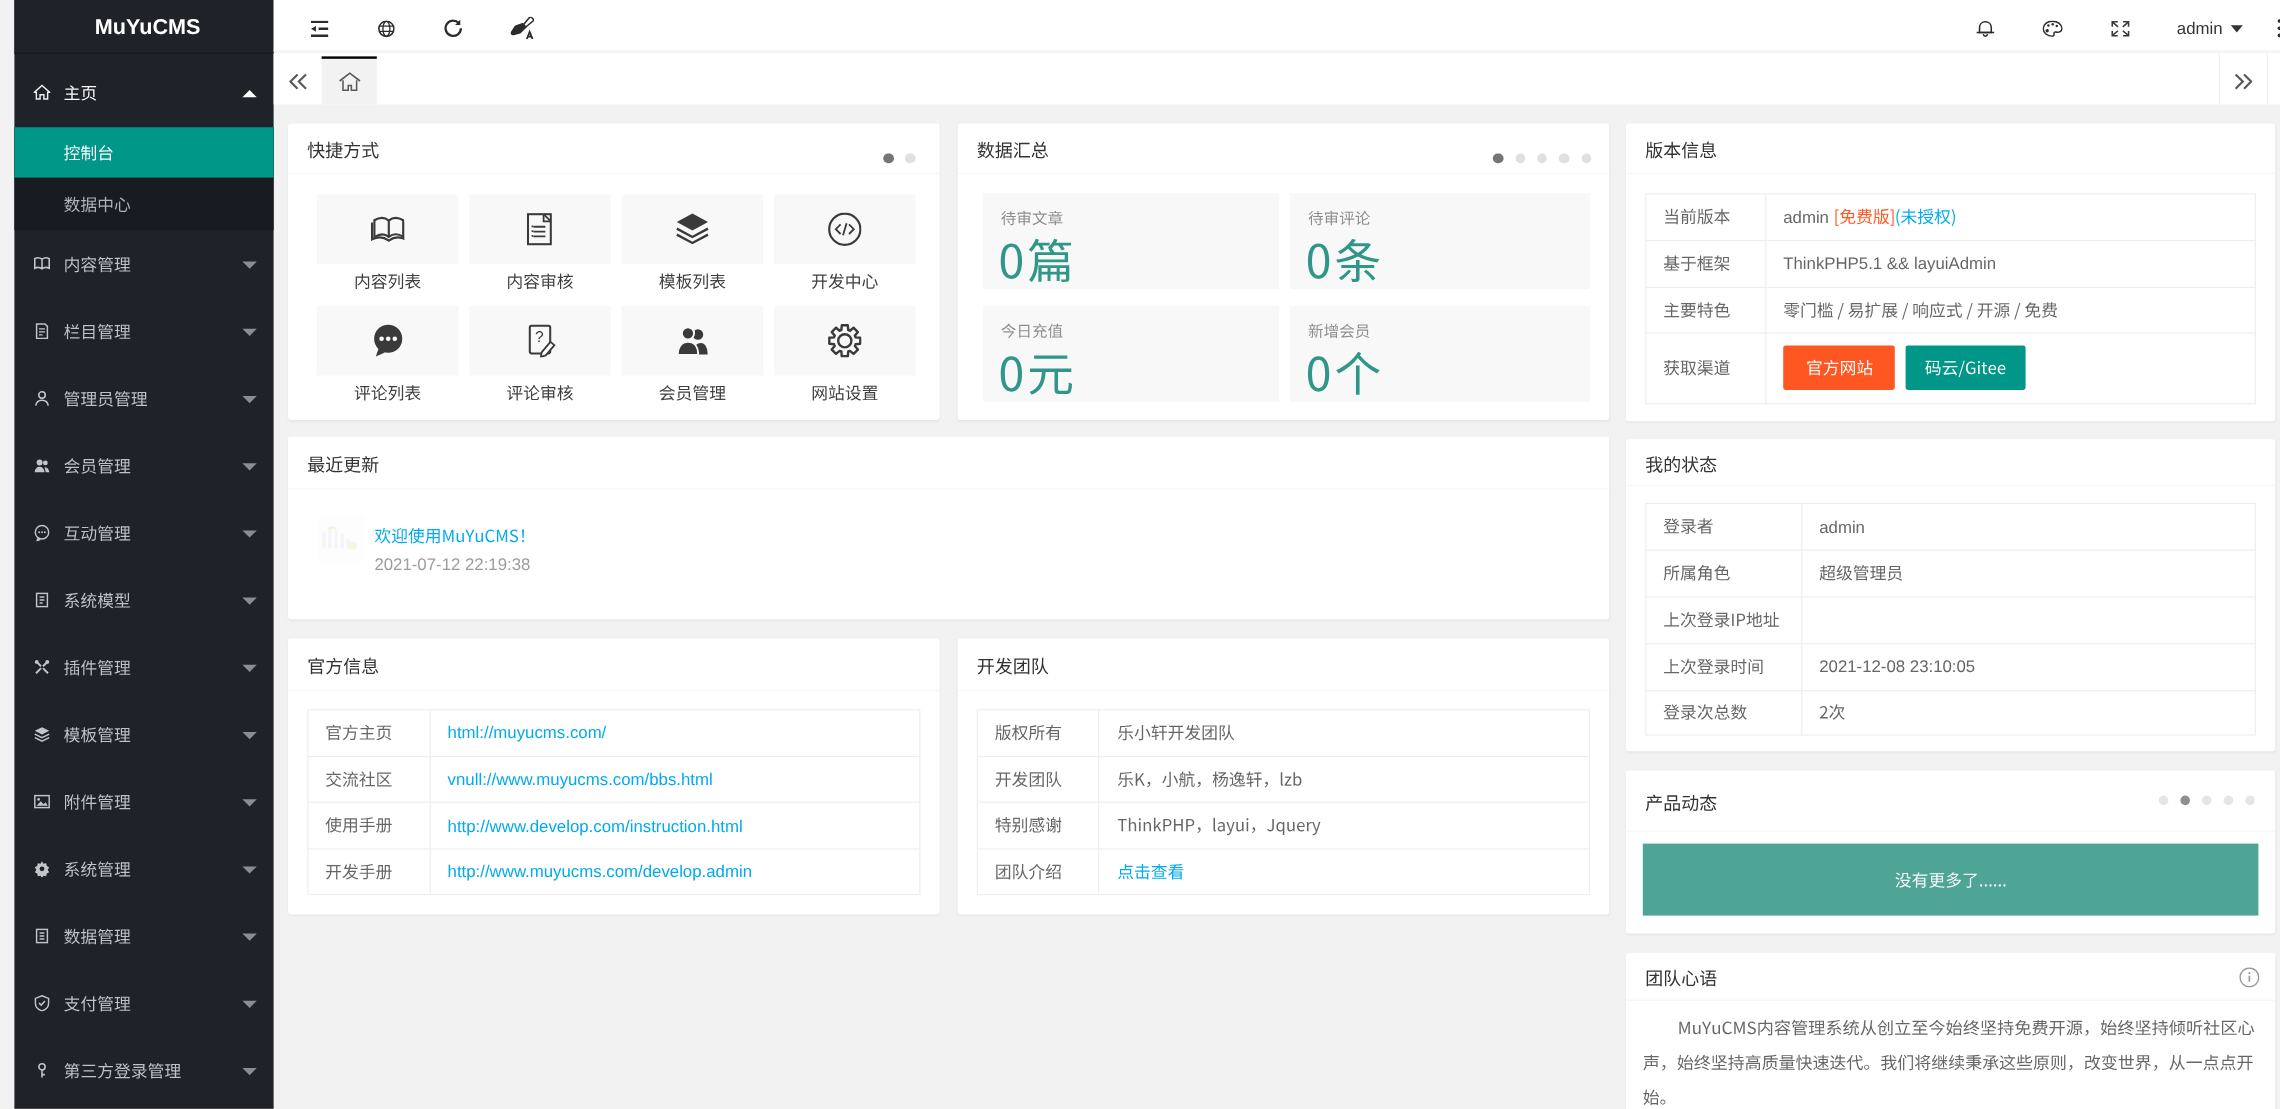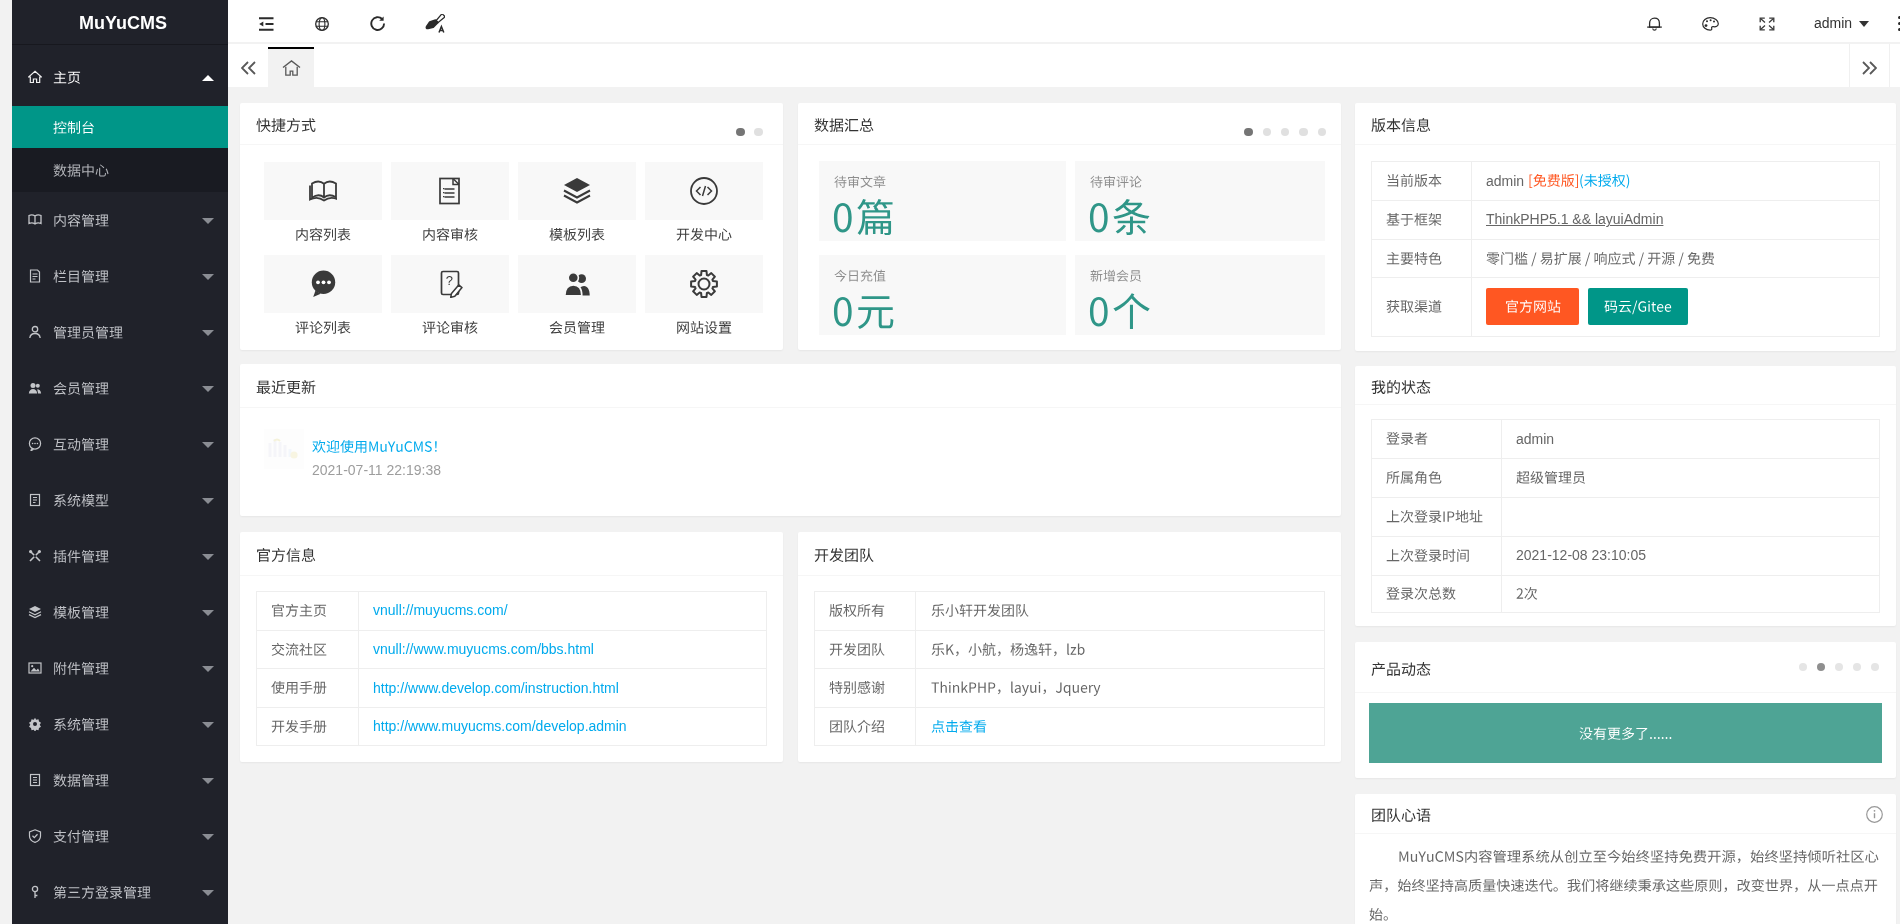--- a/index.html
+++ b/index.html
@@ -441,21 +441,21 @@
     <div style="position:absolute;left:1516px;top:171.2px;line-height:0;">
       <svg width="51.5" height="19.6" viewBox="0 -1050 3676 1400" style="overflow:visible">
         <path d="M106 170L304 170L304 118L174 118L174 -739L304 -739L304 -792L106 -792ZM670 -843C616 -743 516 -619 379 -528C397 -516 421 -491 433 -473C453 -488 473 -503 492 -518L492 -277L761 -277C714 -149 615 -49 390 7C406 22 425 51 433 71C685 3 792 -120 842 -277L886 -277L886 -43C886 37 912 60 1009 60C1029 60 1156 60 1177 60C1263 60 1285 24 1294 -119C1272 -124 1242 -136 1225 -148C1221 -27 1214 -8 1171 -8C1144 -8 1038 -8 1017 -8C971 -8 963 -13 963 -44L963 -277L1215 -277L1215 -588L921 -588C959 -633 997 -687 1024 -734L973 -767L960 -764L712 -764C727 -785 740 -806 752 -827ZM568 -588C605 -625 638 -663 667 -701L918 -701C894 -662 863 -620 833 -588ZM566 -520L804 -520C800 -458 793 -400 781 -345L566 -345ZM883 -520L1137 -520L1137 -345L859 -345C871 -400 878 -459 883 -520ZM1811 -233C1780 -84 1695 -14 1381 17C1394 33 1409 62 1413 80C1747 40 1849 -48 1887 -233ZM1859 -58C1987 -21 2155 38 2241 80L2283 21C2192 -21 2024 -77 1898 -109ZM1692 -596C1690 -570 1685 -545 1674 -521L1534 -521L1546 -596ZM1761 -596L1922 -596L1922 -521L1749 -521C1756 -545 1759 -570 1761 -596ZM1486 -649C1479 -590 1466 -517 1455 -467L1637 -467C1594 -423 1521 -385 1397 -356C1410 -342 1427 -314 1434 -297C1467 -305 1497 -314 1524 -323L1524 -59L1597 -59L1597 -274L2083 -274L2083 -66L2159 -66L2159 -337L1560 -337C1647 -373 1697 -417 1726 -467L1922 -467L1922 -362L1993 -362L1993 -467L2195 -467C2191 -439 2187 -425 2182 -419C2176 -414 2170 -413 2159 -413C2148 -413 2120 -413 2089 -417C2096 -402 2102 -380 2103 -365C2139 -363 2174 -363 2191 -364C2211 -365 2227 -370 2240 -382C2255 -398 2263 -431 2269 -496C2270 -506 2271 -521 2271 -521L1993 -521L1993 -596L2211 -596L2211 -776L1993 -776L1993 -840L1922 -840L1922 -776L1762 -776L1762 -840L1694 -840L1694 -776L1446 -776L1446 -721L1694 -721L1694 -650L1514 -649ZM1762 -721L1922 -721L1922 -650L1762 -650ZM1993 -721L2142 -721L2142 -650L1993 -650ZM2443 -820L2443 -422C2443 -271 2434 -91 2368 37C2385 47 2410 69 2422 83C2481 -20 2502 -151 2509 -283L2647 -283L2647 79L2716 79L2716 -351L2511 -351L2512 -423L2512 -496L2777 -496L2777 -563L2689 -563L2689 -842L2620 -842L2620 -563L2512 -563L2512 -820ZM3190 -479C3168 -365 3130 -268 3081 -188C3032 -272 2997 -371 2974 -479ZM2821 -772L2821 -427C2821 -278 2812 -90 2735 43C2753 52 2782 72 2795 85C2881 -58 2893 -259 2893 -427L2893 -479L2914 -479C2940 -345 2980 -226 3038 -128C2984 -61 2921 -11 2852 21C2868 35 2887 64 2897 82C2965 47 3027 -2 3080 -65C3127 -3 3183 46 3250 82C3261 63 3284 36 3301 22C3231 -11 3172 -60 3124 -123C3195 -228 3246 -365 3270 -539L3225 -551L3213 -548L2893 -548L2893 -712C3030 -723 3179 -742 3286 -768L3239 -832C3138 -806 2968 -784 2821 -772ZM3372 170L3571 170L3571 -792L3372 -792L3372 -739L3502 -739L3502 118L3372 118Z" fill="#FF5722"></path>
       </svg>
     </div>
     <div style="position:absolute;left:1567.464px;top:171.2px;line-height:0;">
       <svg width="51.5" height="19.6" viewBox="0 -1050 3676 1400" style="overflow:visible">
         <path d="M239 196L295 171C209 29 168 -141 168 -311C168 -480 209 -649 295 -792L239 -818C147 -668 92 -507 92 -311C92 -114 147 47 239 196ZM797 -839L797 -676L471 -676L471 -602L797 -602L797 -429L400 -429L400 -355L754 -355C664 -226 512 -101 372 -39C389 -24 414 5 427 24C559 -44 700 -163 797 -296L797 80L876 80L876 -300C974 -166 1116 -42 1249 25C1262 5 1287 -25 1304 -40C1164 -101 1011 -226 919 -355L1280 -355L1280 -429L876 -429L876 -602L1212 -602L1212 -676L876 -676L876 -839ZM2207 -834C2092 -802 1877 -780 1701 -770C1709 -754 1718 -729 1720 -712C1898 -721 2118 -742 2254 -779ZM1737 -673C1762 -631 1787 -574 1796 -538L1857 -561C1848 -597 1821 -652 1795 -693ZM1932 -696C1950 -650 1967 -590 1972 -552L2036 -569C2030 -606 2012 -665 1992 -709ZM1695 -531L1695 -370L1763 -370L1763 -468L2214 -468L2214 -369L2283 -369L2283 -531L2157 -531C2190 -578 2227 -643 2259 -699L2188 -721C2166 -665 2122 -583 2088 -534L2096 -531ZM2129 -287C2094 -219 2044 -163 1982 -119C1925 -165 1880 -221 1850 -287ZM1745 -350L1745 -287L1827 -287L1783 -274C1817 -198 1864 -133 1922 -80C1842 -35 1750 -5 1654 12C1667 28 1683 59 1689 78C1793 55 1893 19 1979 -34C2056 20 2148 58 2256 81C2266 61 2285 32 2301 17C2201 -1 2113 -33 2041 -78C2121 -142 2185 -225 2223 -334L2178 -354L2165 -350ZM1501 -839L1501 -638L1376 -638L1376 -568L1501 -568L1501 -356L1366 -315L1385 -243L1501 -280L1501 -7C1501 7 1497 11 1484 11C1472 12 1434 12 1390 10C1400 31 1409 62 1411 80C1475 81 1514 78 1537 66C1562 55 1572 34 1572 -7L1572 -304L1685 -341L1674 -410L1572 -378L1572 -568L1679 -568L1679 -638L1572 -638L1572 -839ZM3191 -675C3159 -501 3099 -356 3019 -242C2944 -358 2898 -497 2866 -675ZM2761 -748L2761 -675L2796 -675C2832 -469 2883 -311 2971 -180C2894 -90 2803 -24 2704 17C2721 31 2741 61 2751 79C2850 33 2940 -32 3017 -119C3078 -44 3155 22 3252 85C3263 63 3286 38 3306 23C3205 -37 3127 -103 3065 -179C3166 -316 3239 -500 3273 -736L3226 -751L3213 -748ZM2550 -840L2550 -628L2384 -628L2384 -558L2532 -558C2496 -419 2426 -260 2357 -176C2371 -157 2391 -124 2401 -102C2457 -174 2511 -297 2550 -421L2550 79L2624 79L2624 -430C2667 -375 2724 -298 2747 -260L2792 -327C2768 -356 2656 -485 2624 -516L2624 -558L2758 -558L2758 -628L2624 -628L2624 -840ZM3437 196C3529 47 3584 -114 3584 -311C3584 -507 3529 -668 3437 -818L3380 -792C3466 -649 3509 -480 3509 -311C3509 -141 3466 29 3380 171Z" fill="#01AAED"></path>
       </svg>
     </div>
-    <div style="position:absolute;left:1474px;top:219.3px;transform:translateY(-50%);font:400 14px 'Liberation Sans',sans-serif;color:#666;white-space:nowrap;text-decoration:underline;">ThinkPHP5.1 &amp;&amp; layuiAdmin</div>
+    <div style="position:absolute;left:1474px;top:219.3px;transform:translateY(-50%);font:400 14px 'Liberation Sans',sans-serif;color:#666;white-space:nowrap;">ThinkPHP5.1 &amp;&amp; layuiAdmin</div>
     <div style="position:absolute;left:1474px;top:248.7px;line-height:0;">
       <svg width="229.0" height="19.6" viewBox="0 -1050 16360 1400" style="overflow:visible">
         <path d="M193 -581L193 -534L410 -534L410 -581ZM171 -481L171 -432L411 -432L411 -481ZM584 -481L584 -432L831 -432L831 -481ZM584 -581L584 -534L806 -534L806 -581ZM76 -686L76 -511L144 -511L144 -634L460 -634L460 -479L534 -479L534 -634L855 -634L855 -511L925 -511L925 -686L534 -686L534 -743L865 -743L865 -800L134 -800L134 -743L460 -743L460 -686ZM430 -298C460 -274 495 -241 514 -216L171 -216L171 -159L717 -159C659 -118 580 -75 515 -48C448 -71 378 -92 318 -107L286 -59C420 -22 594 42 683 88L716 32C684 16 643 -1 597 -19C682 -62 782 -125 840 -186L792 -220L781 -216L528 -216L568 -246C548 -271 510 -307 477 -330ZM515 -455C407 -374 206 -304 35 -268C51 -252 68 -229 77 -212C215 -245 370 -299 488 -366C602 -305 790 -244 925 -217C935 -234 956 -262 971 -277C835 -300 650 -349 544 -400L572 -420ZM1127 -805C1178 -747 1240 -666 1268 -617L1329 -661C1300 -709 1236 -786 1185 -841ZM1093 -638L1093 80L1168 80L1168 -638ZM1359 -803L1359 -731L1836 -731L1836 -20C1836 0 1830 6 1809 7C1789 8 1718 8 1645 6C1656 26 1668 58 1671 78C1767 79 1829 78 1865 66C1899 53 1912 30 1912 -20L1912 -803ZM2715 -523C2770 -482 2834 -421 2866 -382L2915 -426C2883 -463 2819 -520 2761 -561ZM2507 -832L2507 -367L2572 -367L2572 -832ZM2372 -784L2372 -411L2434 -411L2434 -784ZM2715 -830C2687 -704 2641 -577 2583 -492C2599 -479 2627 -451 2638 -439C2671 -490 2702 -557 2729 -630L2956 -630L2956 -694L2751 -694C2764 -734 2775 -774 2785 -814ZM2308 -13L2308 55L2957 55L2957 -13L2903 -13L2903 -313L2372 -313L2372 -13ZM2437 -13L2437 -254L2529 -254L2529 -13ZM2589 -13L2589 -254L2682 -254L2682 -13ZM2741 -13L2741 -254L2836 -254L2836 -13ZM2169 -840L2169 -647L2057 -647L2057 -577L2168 -577C2143 -445 2091 -289 2038 -209C2050 -192 2067 -160 2074 -141C2109 -198 2142 -290 2169 -386L2169 79L2239 79L2239 -432C2263 -384 2289 -327 2301 -296L2345 -354C2330 -383 2264 -492 2239 -529L2239 -577L2328 -577L2328 -647L2239 -647L2239 -840ZM3235 179L3302 179L3601 -794L3535 -794ZM4100 -573L4594 -573L4594 -473L4100 -473ZM4100 -731L4594 -731L4594 -633L4100 -633ZM4026 -794L4026 -410L4137 -410C4073 -318 3977 -235 3879 -179C3896 -167 3925 -140 3938 -126C3992 -161 4048 -206 4100 -257L4239 -257C4172 -150 4072 -55 3964 6C3981 18 4009 45 4021 60C4135 -15 4248 -127 4323 -257L4458 -257C4410 -137 4333 -31 4242 38C4258 49 4289 73 4301 85C4397 6 4482 -116 4536 -257L4657 -257C4641 -85 4624 -13 4603 7C4593 17 4584 19 4566 19C4548 19 4502 19 4453 13C4465 32 4472 60 4473 79C4523 82 4572 82 4597 80C4626 78 4646 71 4666 52C4696 20 4716 -66 4735 -291C4737 -302 4738 -325 4738 -325L4162 -325C4185 -352 4206 -381 4224 -410L4669 -410L4669 -794ZM5014 -839L5014 -638L4895 -638L4895 -567L5014 -567L5014 -347C4963 -332 4917 -319 4880 -309L4900 -233L5014 -270L5014 -14C5014 0 5009 4 4997 4C4985 5 4946 5 4903 4C4913 25 4923 57 4925 76C4988 77 5028 74 5052 61C5078 49 5087 28 5087 -14L5087 -294L5199 -330L5189 -401L5087 -369L5087 -567L5196 -567L5196 -638L5087 -638L5087 -839ZM5451 -812C5472 -774 5497 -725 5511 -688L5262 -688L5262 -438C5262 -293 5251 -97 5140 42C5158 50 5189 71 5202 85C5319 -62 5337 -282 5337 -437L5337 -616L5793 -616L5793 -688L5555 -688L5586 -700C5572 -736 5543 -792 5517 -834ZM6153 81L6153 80C6172 68 6204 60 6455 -3C6453 -17 6455 -46 6458 -65L6242 -17L6242 -222L6380 -222C6449 -68 6576 35 6756 81C6765 61 6785 34 6801 19C6714 1 6638 -31 6577 -76C6629 -104 6690 -141 6737 -177L6680 -217C6643 -186 6582 -145 6531 -116C6499 -147 6472 -182 6451 -222L6790 -222L6790 -288L6581 -288L6581 -393L6750 -393L6750 -457L6581 -457L6581 -550L6510 -550L6510 -457L6309 -457L6309 -550L6240 -550L6240 -457L6089 -457L6089 -393L6240 -393L6240 -288L6061 -288L6061 -222L6171 -222L6171 -60C6171 -15 6141 8 6122 18C6133 32 6148 63 6153 81ZM6309 -393L6510 -393L6510 -288L6309 -288ZM6056 -727L6655 -727L6655 -625L6056 -625ZM5981 -792L5981 -498C5981 -338 5972 -115 5871 42C5890 50 5923 69 5938 81C6042 -83 6056 -328 6056 -498L6056 -559L6730 -559L6730 -792ZM7075 179L7142 179L7441 -794L7375 -794ZM7754 -745L7754 -90L7821 -90L7821 -186L8004 -186L8004 -745ZM7821 -675L7940 -675L7940 -256L7821 -256ZM8306 -842C8294 -792 8272 -724 8250 -672L8079 -672L8079 73L8150 73L8150 -606L8541 -606L8541 -9C8541 4 8537 8 8524 8C8511 9 8470 9 8426 7C8435 26 8446 57 8449 76C8511 77 8553 75 8580 63C8606 51 8614 30 8614 -8L8614 -672L8328 -672C8349 -718 8372 -775 8392 -824ZM8286 -436L8405 -436L8405 -215L8286 -215ZM8233 -492L8233 -102L8286 -102L8286 -159L8459 -159L8459 -492ZM8944 -490C8985 -382 9033 -239 9052 -146L9123 -175C9101 -268 9053 -407 9009 -517ZM9161 -546C9193 -437 9230 -295 9244 -202L9316 -224C9301 -317 9264 -456 9229 -565ZM9148 -828C9167 -793 9187 -747 9201 -711L8801 -711L8801 -438C8801 -296 8794 -97 8716 45C8734 52 8768 74 8782 87C8864 -62 8877 -286 8877 -438L8877 -640L9622 -640L9622 -711L9286 -711C9273 -747 9245 -804 9221 -848ZM8889 -39L8889 33L9635 33L9635 -39L9364 -39C9456 -194 9530 -376 9578 -542L9499 -571C9461 -398 9384 -194 9287 -39ZM10389 -791C10441 -755 10503 -701 10533 -665L10585 -712C10555 -747 10491 -798 10440 -833ZM10245 -836C10245 -774 10247 -713 10250 -653L9735 -653L9735 -580L10255 -580C10281 -208 10365 82 10529 82C10606 82 10634 31 10647 -144C10626 -152 10598 -169 10581 -186C10574 -52 10563 4 10535 4C10436 4 10358 -241 10333 -580L10627 -580L10627 -653L10329 -653C10326 -712 10325 -773 10325 -836ZM9739 -24L9763 50C9891 22 10075 -20 10245 -60L10239 -128L10025 -82L10025 -358L10212 -358L10212 -431L9770 -431L9770 -358L9950 -358L9950 -67ZM10915 179L10982 179L11281 -794L11215 -794ZM12169 -703L12169 -418L11889 -418L11889 -461L11889 -703ZM11572 -418L11572 -346L11808 -346C11794 -209 11743 -75 11574 28C11594 41 11621 66 11634 84C11819 -33 11871 -189 11885 -346L12169 -346L12169 81L12246 81L12246 -346L12469 -346L12469 -418L12246 -418L12246 -703L12438 -703L12438 -775L11609 -775L11609 -703L11813 -703L11813 -461L11812 -418ZM13057 -407L13363 -407L13363 -319L13057 -319ZM13057 -549L13363 -549L13363 -463L13057 -463ZM13025 -205C12995 -138 12951 -68 12905 -19C12922 -9 12951 9 12965 20C13009 -32 13059 -113 13092 -186ZM13308 -188C13348 -124 13396 -40 13418 10L13487 -21C13463 -69 13413 -152 13373 -213ZM12607 -777C12662 -742 12737 -693 12774 -662L12819 -722C12780 -751 12705 -797 12651 -829ZM12558 -507C12614 -476 12689 -428 12727 -400L12771 -460C12732 -488 12656 -531 12601 -560ZM12579 24L12646 66C12694 -28 12750 -152 12791 -258L12731 -300C12686 -186 12623 -54 12579 24ZM12858 -791L12858 -517C12858 -352 12847 -125 12734 36C12751 44 12783 63 12796 76C12915 -92 12931 -342 12931 -517L12931 -723L13471 -723L13471 -791ZM13170 -709C13164 -680 13152 -639 13141 -607L12989 -607L12989 -261L13169 -261L13169 0C13169 11 13165 15 13153 16C13140 16 13096 16 13049 15C13058 34 13067 61 13070 79C13136 80 13180 80 13207 69C13234 58 13241 39 13241 2L13241 -261L13433 -261L13433 -607L13214 -607C13227 -633 13240 -663 13253 -692ZM13755 179L13822 179L14121 -794L14055 -794ZM14692 -843C14638 -743 14538 -619 14401 -528C14419 -516 14443 -491 14455 -473C14475 -488 14495 -503 14514 -518L14514 -277L14783 -277C14736 -149 14637 -49 14412 7C14428 22 14447 51 14455 71C14707 3 14814 -120 14864 -277L14908 -277L14908 -43C14908 37 14934 60 15031 60C15051 60 15178 60 15199 60C15285 60 15307 24 15316 -119C15294 -124 15264 -136 15247 -148C15243 -27 15236 -8 15193 -8C15166 -8 15060 -8 15039 -8C14993 -8 14985 -13 14985 -44L14985 -277L15237 -277L15237 -588L14943 -588C14981 -633 15019 -687 15046 -734L14995 -767L14982 -764L14734 -764C14749 -785 14762 -806 14774 -827ZM14590 -588C14627 -625 14660 -663 14689 -701L14940 -701C14916 -662 14885 -620 14855 -588ZM14588 -520L14826 -520C14822 -458 14815 -400 14803 -345L14588 -345ZM14905 -520L15159 -520L15159 -345L14881 -345C14893 -400 14900 -459 14905 -520ZM15833 -233C15802 -84 15717 -14 15403 17C15416 33 15431 62 15435 80C15769 40 15871 -48 15909 -233ZM15881 -58C16009 -21 16177 38 16263 80L16305 21C16214 -21 16046 -77 15920 -109ZM15714 -596C15712 -570 15707 -545 15696 -521L15556 -521L15568 -596ZM15783 -596L15944 -596L15944 -521L15771 -521C15778 -545 15781 -570 15783 -596ZM15508 -649C15501 -590 15488 -517 15477 -467L15659 -467C15616 -423 15543 -385 15419 -356C15432 -342 15449 -314 15456 -297C15489 -305 15519 -314 15546 -323L15546 -59L15619 -59L15619 -274L16105 -274L16105 -66L16181 -66L16181 -337L15582 -337C15669 -373 15719 -417 15748 -467L15944 -467L15944 -362L16015 -362L16015 -467L16217 -467C16213 -439 16209 -425 16204 -419C16198 -414 16192 -413 16181 -413C16170 -413 16142 -413 16111 -417C16118 -402 16124 -380 16125 -365C16161 -363 16196 -363 16213 -364C16233 -365 16249 -370 16262 -382C16277 -398 16285 -431 16291 -496C16292 -506 16293 -521 16293 -521L16015 -521L16015 -596L16233 -596L16233 -776L16015 -776L16015 -840L15944 -840L15944 -776L15784 -776L15784 -840L15716 -840L15716 -776L15468 -776L15468 -721L15716 -721L15716 -650L15536 -649ZM15784 -721L15944 -721L15944 -650L15784 -650ZM16015 -721L16164 -721L16164 -650L16015 -650Z" fill="#666666"></path>
       </svg>
     </div>
     <div class="abs" style="left:1474px;top:288px;width:93px;height:37px;background:#FF5722;border-radius:2px"></div>
     <div style="position:absolute;left:1492.5px;top:297.2px;line-height:0">
       <svg width="56.0" height="19.6" viewBox="0 -1050 4000 1400" style="overflow:visible">
         <path d="M277 -521L721 -521L721 -396L277 -396ZM201 -587L201 79L277 79L277 34L755 34L755 74L832 74L832 -235L277 -235L277 -330L795 -330L795 -587ZM277 -167L755 -167L755 -33L277 -33ZM448 -829C460 -803 473 -771 482 -744L75 -744L75 -566L150 -566L150 -673L846 -673L846 -566L925 -566L925 -744L565 -744C556 -775 540 -814 523 -845ZM1440 -818C1466 -771 1496 -707 1508 -667L1068 -667L1068 -594L1341 -594C1329 -364 1304 -105 1046 23C1066 37 1090 63 1101 82C1291 -17 1366 -183 1398 -361L1756 -361C1740 -135 1720 -38 1691 -12C1678 -2 1665 0 1643 0C1616 0 1546 -1 1474 -7C1489 13 1499 44 1501 66C1568 71 1634 72 1669 69C1708 67 1733 60 1756 34C1795 -5 1815 -114 1835 -398C1837 -409 1838 -434 1838 -434L1410 -434C1416 -487 1420 -541 1423 -594L1936 -594L1936 -667L1514 -667L1585 -698C1571 -738 1540 -799 1512 -846ZM2194 -536C2239 -481 2288 -416 2333 -352C2295 -245 2242 -155 2172 -88C2188 -79 2218 -57 2230 -46C2291 -110 2340 -191 2379 -285C2411 -238 2438 -194 2457 -157L2506 -206C2482 -249 2447 -303 2407 -360C2435 -443 2456 -534 2472 -632L2403 -640C2392 -565 2377 -494 2358 -428C2319 -480 2279 -532 2240 -578ZM2483 -535C2529 -480 2577 -415 2620 -350C2580 -240 2526 -148 2452 -80C2469 -71 2498 -49 2511 -38C2575 -103 2625 -184 2664 -280C2699 -224 2728 -171 2747 -127L2799 -171C2776 -224 2738 -290 2693 -358C2720 -440 2740 -531 2755 -630L2687 -638C2676 -564 2662 -494 2644 -428C2608 -479 2570 -529 2532 -574ZM2088 -780L2088 78L2164 78L2164 -708L2840 -708L2840 -20C2840 -2 2833 3 2814 4C2795 5 2729 6 2663 3C2674 23 2687 57 2692 77C2782 78 2837 76 2869 64C2902 52 2915 28 2915 -20L2915 -780ZM3058 -652L3058 -582L3447 -582L3447 -652ZM3098 -525C3121 -412 3142 -265 3146 -167L3209 -178C3203 -277 3182 -422 3158 -536ZM3175 -815C3202 -768 3231 -703 3243 -662L3311 -686C3299 -727 3269 -788 3240 -835ZM3330 -549C3317 -426 3290 -250 3264 -144C3182 -124 3105 -107 3047 -95L3065 -20C3169 -46 3310 -82 3443 -116L3436 -185L3328 -159C3353 -264 3381 -417 3400 -535ZM3467 -362L3467 79L3540 79L3540 31L3842 31L3842 75L3918 75L3918 -362L3706 -362L3706 -561L3960 -561L3960 -633L3706 -633L3706 -841L3629 -841L3629 -362ZM3540 -39L3540 -291L3842 -291L3842 -39Z" fill="#ffffff"></path>
       </svg>
@@ -478,21 +478,21 @@
 <path d="M6 28V14M11 28V10M16 28V13M21 28V16" stroke="#f5f5f9" stroke-width="3"></path>
 <path d="M26 28v-8" stroke="#f3f7fc" stroke-width="3"></path>
       <circle cx="30" cy="26" r="3.6" fill="#f8f5e2"></circle>
 <path d="M10 12c2-2 4-2 6 0" stroke="#f5f2da" stroke-width="2" fill="none"></path>
     </svg>
     <div style="position:absolute;left:300px;top:436.7px;line-height:0;">
       <svg width="134.4" height="19.6" viewBox="0 -1050 9603 1400" style="overflow:visible">
         <path d="M53 -550C112 -472 176 -379 232 -290C174 -181 103 -96 25 -44C42 -31 65 -4 76 13C151 -42 219 -119 275 -218C306 -164 332 -115 350 -73L410 -123C388 -171 355 -231 315 -295C368 -411 408 -550 429 -713L383 -728L370 -725L50 -725L50 -657L350 -657C333 -551 304 -453 268 -367C216 -444 159 -523 106 -591ZM547 -839C527 -693 492 -553 427 -464C444 -455 476 -433 488 -421C524 -474 552 -543 575 -620L862 -620C849 -567 834 -512 819 -475L879 -456C903 -511 929 -600 947 -677L897 -691L885 -689L593 -689C603 -734 612 -781 619 -829ZM632 -560L632 -490C632 -342 613 -127 357 30C374 42 399 66 410 82C568 -17 641 -139 675 -256C722 -101 797 16 920 80C931 61 954 31 971 17C818 -53 739 -218 701 -422L703 -489L703 -560ZM1068 -735C1130 -696 1207 -639 1244 -600L1293 -652C1255 -690 1177 -744 1114 -780ZM1251 -490L1048 -490L1048 -420L1178 -420L1178 -100C1135 -81 1087 -38 1039 14L1089 79C1139 13 1189 -46 1222 -46C1245 -46 1280 -13 1320 12C1389 55 1472 67 1594 67C1701 67 1871 62 1939 57C1941 35 1952 -1 1961 -21C1859 -10 1710 -2 1596 -2C1485 -2 1402 -9 1335 -51C1295 -75 1272 -96 1251 -105ZM1621 -766L1621 -48L1690 -48L1690 -701L1851 -701L1851 -250C1851 -238 1847 -234 1836 -234C1823 -233 1784 -232 1740 -234C1749 -216 1760 -187 1763 -169C1824 -169 1864 -170 1888 -181C1914 -193 1921 -212 1921 -249L1921 -766ZM1343 -157C1362 -171 1392 -183 1602 -253C1599 -269 1596 -299 1597 -320L1426 -268L1426 -703C1492 -727 1561 -755 1615 -787L1560 -842C1512 -808 1429 -769 1356 -743L1356 -295C1356 -251 1325 -224 1307 -214C1319 -200 1337 -173 1343 -157ZM2599 -836L2599 -729L2321 -729L2321 -660L2599 -660L2599 -562L2350 -562L2350 -285L2594 -285C2587 -230 2572 -178 2540 -131C2487 -168 2444 -213 2413 -265L2350 -244C2387 -180 2436 -126 2495 -81C2449 -39 2381 -4 2284 21C2300 37 2321 66 2330 83C2434 52 2506 10 2557 -39C2658 22 2784 62 2927 82C2937 60 2956 31 2972 14C2828 -2 2702 -37 2601 -92C2641 -151 2659 -216 2667 -285L2929 -285L2929 -562L2672 -562L2672 -660L2962 -660L2962 -729L2672 -729L2672 -836ZM2420 -499L2599 -499L2599 -394L2598 -349L2420 -349ZM2672 -499L2857 -499L2857 -349L2671 -349L2672 -394ZM2278 -842C2219 -690 2122 -542 2021 -446C2034 -428 2055 -389 2063 -372C2101 -410 2138 -454 2173 -503L2173 84L2245 84L2245 -612C2284 -679 2320 -749 2348 -820ZM3153 -770L3153 -407C3153 -266 3143 -89 3032 36C3049 45 3079 70 3090 85C3167 0 3201 -115 3216 -227L3467 -227L3467 71L3543 71L3543 -227L3813 -227L3813 -22C3813 -4 3806 2 3786 3C3767 4 3699 5 3629 2C3639 22 3651 55 3655 74C3749 75 3807 74 3841 62C3875 50 3887 27 3887 -22L3887 -770ZM3227 -698L3467 -698L3467 -537L3227 -537ZM3813 -698L3813 -537L3543 -537L3543 -698ZM3227 -466L3467 -466L3467 -298L3223 -298C3226 -336 3227 -373 3227 -407ZM3813 -466L3813 -298L3543 -298L3543 -466ZM4101 0L4184 0L4184 -406C4184 -469 4178 -558 4172 -622L4176 -622L4235 -455L4374 -74L4436 -74L4574 -455L4633 -622L4637 -622C4632 -558 4625 -469 4625 -406L4625 0L4711 0L4711 -733L4600 -733L4460 -341C4443 -291 4428 -239 4409 -188L4405 -188C4387 -239 4371 -291 4352 -341L4212 -733L4101 -733ZM5063 13C5137 13 5191 -26 5242 -85L5245 -85L5252 0L5328 0L5328 -543L5237 -543L5237 -158C5185 -94 5146 -66 5090 -66C5018 -66 4988 -109 4988 -210L4988 -543L4896 -543L4896 -199C4896 -60 4948 13 5063 13ZM5638 0L5730 0L5730 -284L5951 -733L5855 -733L5761 -526C5738 -472 5713 -420 5687 -365L5683 -365C5657 -420 5635 -472 5611 -526L5516 -733L5418 -733L5638 -284ZM6201 13C6275 13 6329 -26 6380 -85L6383 -85L6390 0L6466 0L6466 -543L6375 -543L6375 -158C6323 -94 6284 -66 6228 -66C6156 -66 6126 -109 6126 -210L6126 -543L6034 -543L6034 -199C6034 -60 6086 13 6201 13ZM6934 13C7029 13 7101 -25 7159 -92L7108 -151C7061 -99 7008 -68 6938 -68C6798 -68 6710 -184 6710 -369C6710 -552 6803 -665 6941 -665C7004 -665 7052 -637 7091 -596L7141 -656C7099 -703 7029 -746 6940 -746C6754 -746 6615 -603 6615 -366C6615 -128 6751 13 6934 13ZM7296 0L7379 0L7379 -406C7379 -469 7373 -558 7367 -622L7371 -622L7430 -455L7569 -74L7631 -74L7769 -455L7828 -622L7832 -622C7827 -558 7820 -469 7820 -406L7820 0L7906 0L7906 -733L7795 -733L7655 -341C7638 -291 7623 -239 7604 -188L7600 -188C7582 -239 7566 -291 7547 -341L7407 -733L7296 -733ZM8311 13C8464 13 8560 -79 8560 -195C8560 -304 8494 -354 8409 -391L8305 -436C8248 -460 8183 -487 8183 -559C8183 -624 8237 -665 8320 -665C8388 -665 8442 -639 8487 -597L8535 -656C8484 -709 8407 -746 8320 -746C8187 -746 8089 -665 8089 -552C8089 -445 8170 -393 8238 -364L8343 -318C8413 -287 8466 -263 8466 -187C8466 -116 8409 -68 8312 -68C8236 -68 8162 -104 8110 -159L8055 -95C8118 -29 8207 13 8311 13ZM8820 -242L8886 -242L8906 -630L8908 -748L8798 -748L8800 -630ZM8853 5C8888 5 8917 -21 8917 -61C8917 -101 8888 -128 8853 -128C8818 -128 8789 -101 8789 -61C8789 -21 8817 5 8853 5Z" fill="#01AAED"></path>
       </svg>
     </div>
-    <div style="position:absolute;left:300px;top:470px;transform:translateY(-50%);font:400 14px 'Liberation Sans',sans-serif;color:#9d9d9d;white-space:nowrap;">2021-07-11 22:19:38</div>
+    <div style="position:absolute;left:300px;top:470px;transform:translateY(-50%);font:400 14px 'Liberation Sans',sans-serif;color:#9d9d9d;white-space:nowrap;">2021-07-12 22:19:38</div>
     <div class="card" style="left:228px;top:532px;width:543px;height:230px"></div>
     <div class="chd" style="left:228px;top:532px;width:543px;height:44px"></div>
     <div style="position:absolute;left:244px;top:545.0px;line-height:0;">
       <svg width="60.0" height="21.0" viewBox="0 -1050 4000 1400" style="overflow:visible">
         <path d="M277 -521L721 -521L721 -396L277 -396ZM201 -587L201 79L277 79L277 34L755 34L755 74L832 74L832 -235L277 -235L277 -330L795 -330L795 -587ZM277 -167L755 -167L755 -33L277 -33ZM448 -829C460 -803 473 -771 482 -744L75 -744L75 -566L150 -566L150 -673L846 -673L846 -566L925 -566L925 -744L565 -744C556 -775 540 -814 523 -845ZM1440 -818C1466 -771 1496 -707 1508 -667L1068 -667L1068 -594L1341 -594C1329 -364 1304 -105 1046 23C1066 37 1090 63 1101 82C1291 -17 1366 -183 1398 -361L1756 -361C1740 -135 1720 -38 1691 -12C1678 -2 1665 0 1643 0C1616 0 1546 -1 1474 -7C1489 13 1499 44 1501 66C1568 71 1634 72 1669 69C1708 67 1733 60 1756 34C1795 -5 1815 -114 1835 -398C1837 -409 1838 -434 1838 -434L1410 -434C1416 -487 1420 -541 1423 -594L1936 -594L1936 -667L1514 -667L1585 -698C1571 -738 1540 -799 1512 -846ZM2382 -531L2382 -469L2869 -469L2869 -531ZM2382 -389L2382 -328L2869 -328L2869 -389ZM2310 -675L2310 -611L2947 -611L2947 -675ZM2541 -815C2568 -773 2598 -716 2612 -680L2679 -710C2665 -745 2635 -799 2606 -840ZM2369 -243L2369 80L2434 80L2434 40L2811 40L2811 77L2879 77L2879 -243ZM2434 -22L2434 -181L2811 -181L2811 -22ZM2256 -836C2205 -685 2122 -535 2032 -437C2045 -420 2067 -383 2074 -367C2107 -404 2139 -448 2169 -495L2169 83L2238 83L2238 -616C2271 -680 2300 -748 2323 -816ZM3266 -550L3730 -550L3730 -470L3266 -470ZM3266 -412L3730 -412L3730 -331L3266 -331ZM3266 -687L3730 -687L3730 -607L3266 -607ZM3262 -202L3262 -39C3262 41 3293 62 3409 62C3433 62 3614 62 3639 62C3736 62 3761 32 3771 -96C3750 -100 3718 -111 3701 -123C3696 -21 3688 -7 3634 -7C3594 -7 3443 -7 3413 -7C3349 -7 3337 -12 3337 -40L3337 -202ZM3763 -192C3809 -129 3857 -43 3874 12L3945 -20C3926 -75 3877 -159 3830 -220ZM3148 -204C3124 -141 3085 -55 3045 0L3114 33C3151 -25 3187 -113 3212 -176ZM3419 -240C3470 -193 3528 -126 3553 -81L3614 -119C3587 -162 3530 -226 3478 -271L3805 -271L3805 -747L3506 -747C3521 -773 3538 -804 3553 -835L3465 -850C3457 -821 3441 -780 3428 -747L3194 -747L3194 -271L3473 -271Z" fill="#333333"></path>
       </svg>
     </div>
     <div class="tbl" style="left:244px;top:591px;width:511px;height:155px"></div>
     <div class="vline" style="left:346px;top:591px;height:155px;bottom:auto"></div>
     <div class="hline" style="left:244px;top:629.7px;width:511px"></div>
@@ -511,21 +511,21 @@
     <div style="position:absolute;left:259px;top:678.4px;line-height:0;">
       <svg width="56.0" height="19.6" viewBox="0 -1050 4000 1400" style="overflow:visible">
         <path d="M599 -836L599 -729L321 -729L321 -660L599 -660L599 -562L350 -562L350 -285L594 -285C587 -230 572 -178 540 -131C487 -168 444 -213 413 -265L350 -244C387 -180 436 -126 495 -81C449 -39 381 -4 284 21C300 37 321 66 330 83C434 52 506 10 557 -39C658 22 784 62 927 82C937 60 956 31 972 14C828 -2 702 -37 601 -92C641 -151 659 -216 667 -285L929 -285L929 -562L672 -562L672 -660L962 -660L962 -729L672 -729L672 -836ZM420 -499L599 -499L599 -394L598 -349L420 -349ZM672 -499L857 -499L857 -349L671 -349L672 -394ZM278 -842C219 -690 122 -542 21 -446C34 -428 55 -389 63 -372C101 -410 138 -454 173 -503L173 84L245 84L245 -612C284 -679 320 -749 348 -820ZM1153 -770L1153 -407C1153 -266 1143 -89 1032 36C1049 45 1079 70 1090 85C1167 0 1201 -115 1216 -227L1467 -227L1467 71L1543 71L1543 -227L1813 -227L1813 -22C1813 -4 1806 2 1786 3C1767 4 1699 5 1629 2C1639 22 1651 55 1655 74C1749 75 1807 74 1841 62C1875 50 1887 27 1887 -22L1887 -770ZM1227 -698L1467 -698L1467 -537L1227 -537ZM1813 -698L1813 -537L1543 -537L1543 -698ZM1227 -466L1467 -466L1467 -298L1223 -298C1226 -336 1227 -373 1227 -407ZM1813 -466L1813 -298L1543 -298L1543 -466ZM2050 -322L2050 -248L2463 -248L2463 -25C2463 -5 2454 2 2432 3C2409 3 2330 4 2246 2C2258 22 2272 55 2278 76C2383 77 2449 76 2487 63C2524 51 2540 29 2540 -25L2540 -248L2953 -248L2953 -322L2540 -322L2540 -484L2896 -484L2896 -556L2540 -556L2540 -719C2658 -733 2768 -753 2853 -778L2798 -839C2645 -791 2354 -765 2116 -753C2123 -737 2132 -707 2134 -688C2238 -692 2352 -699 2463 -710L2463 -556L2117 -556L2117 -484L2463 -484L2463 -322ZM3544 -775L3544 -464L3544 -443L3440 -443L3440 -775L3154 -775L3154 -466L3154 -443L3042 -443L3042 -371L3152 -371C3146 -236 3124 -83 3040 33C3056 43 3084 70 3095 86C3187 -40 3216 -220 3224 -371L3367 -371L3367 -15C3367 0 3362 4 3348 5C3334 6 3288 6 3237 4C3247 23 3259 54 3262 72C3332 72 3376 71 3403 59C3430 47 3440 26 3440 -14L3440 -371L3542 -371C3537 -238 3517 -85 3443 31C3458 40 3488 68 3499 82C3583 -43 3609 -222 3615 -371L3777 -371L3777 -12C3777 3 3772 8 3756 9C3743 10 3694 10 3642 9C3653 28 3663 60 3667 79C3740 79 3785 78 3813 66C3841 54 3851 31 3851 -11L3851 -371L3958 -371L3958 -443L3851 -443L3851 -775ZM3226 -704L3367 -704L3367 -443L3226 -443L3226 -466ZM3617 -443L3617 -464L3617 -704L3777 -704L3777 -443Z" fill="#666666"></path>
       </svg>
     </div>
     <div style="position:absolute;left:259px;top:717.1px;line-height:0;">
       <svg width="56.0" height="19.6" viewBox="0 -1050 4000 1400" style="overflow:visible">
         <path d="M649 -703L649 -418L369 -418L369 -461L369 -703ZM52 -418L52 -346L288 -346C274 -209 223 -75 54 28C74 41 101 66 114 84C299 -33 351 -189 365 -346L649 -346L649 81L726 81L726 -346L949 -346L949 -418L726 -418L726 -703L918 -703L918 -775L89 -775L89 -703L293 -703L293 -461L292 -418ZM1673 -790C1716 -744 1773 -680 1801 -642L1860 -683C1832 -719 1774 -781 1731 -826ZM1144 -523C1154 -534 1188 -540 1251 -540L1391 -540C1325 -332 1214 -168 1030 -57C1049 -44 1076 -15 1086 1C1216 -79 1311 -181 1381 -305C1421 -230 1471 -165 1531 -110C1445 -49 1344 -7 1240 18C1254 34 1272 62 1280 82C1392 51 1498 5 1589 -61C1680 6 1789 54 1917 83C1928 62 1948 32 1964 16C1842 -7 1736 -50 1648 -108C1735 -185 1803 -285 1844 -413L1793 -437L1779 -433L1441 -433C1454 -467 1467 -503 1477 -540L1930 -540L1931 -612L1497 -612C1513 -681 1526 -753 1537 -830L1453 -844C1443 -762 1429 -685 1411 -612L1229 -612C1257 -665 1285 -732 1303 -797L1223 -812C1206 -735 1167 -654 1156 -634C1144 -612 1133 -597 1119 -594C1128 -576 1140 -539 1144 -523ZM1588 -154C1520 -212 1466 -281 1427 -361L1742 -361C1706 -279 1652 -211 1588 -154ZM2050 -322L2050 -248L2463 -248L2463 -25C2463 -5 2454 2 2432 3C2409 3 2330 4 2246 2C2258 22 2272 55 2278 76C2383 77 2449 76 2487 63C2524 51 2540 29 2540 -25L2540 -248L2953 -248L2953 -322L2540 -322L2540 -484L2896 -484L2896 -556L2540 -556L2540 -719C2658 -733 2768 -753 2853 -778L2798 -839C2645 -791 2354 -765 2116 -753C2123 -737 2132 -707 2134 -688C2238 -692 2352 -699 2463 -710L2463 -556L2117 -556L2117 -484L2463 -484L2463 -322ZM3544 -775L3544 -464L3544 -443L3440 -443L3440 -775L3154 -775L3154 -466L3154 -443L3042 -443L3042 -371L3152 -371C3146 -236 3124 -83 3040 33C3056 43 3084 70 3095 86C3187 -40 3216 -220 3224 -371L3367 -371L3367 -15C3367 0 3362 4 3348 5C3334 6 3288 6 3237 4C3247 23 3259 54 3262 72C3332 72 3376 71 3403 59C3430 47 3440 26 3440 -14L3440 -371L3542 -371C3537 -238 3517 -85 3443 31C3458 40 3488 68 3499 82C3583 -43 3609 -222 3615 -371L3777 -371L3777 -12C3777 3 3772 8 3756 9C3743 10 3694 10 3642 9C3653 28 3663 60 3667 79C3740 79 3785 78 3813 66C3841 54 3851 31 3851 -11L3851 -371L3958 -371L3958 -443L3851 -443L3851 -775ZM3226 -704L3367 -704L3367 -443L3226 -443L3226 -466ZM3617 -443L3617 -464L3617 -704L3777 -704L3777 -443Z" fill="#666666"></path>
       </svg>
     </div>
-    <div style="position:absolute;left:361px;top:610.3px;transform:translateY(-50%);font:400 14px 'Liberation Sans',sans-serif;color:#01AAED;white-space:nowrap;">vnull://muyucms.com/</div>
+    <div style="position:absolute;left:361px;top:610.3px;transform:translateY(-50%);font:400 14px 'Liberation Sans',sans-serif;color:#01AAED;white-space:nowrap;">html://muyucms.com/</div>
     <div style="position:absolute;left:361px;top:649px;transform:translateY(-50%);font:400 14px 'Liberation Sans',sans-serif;color:#01AAED;white-space:nowrap;">vnull://www.muyucms.com/bbs.html</div>
     <div style="position:absolute;left:361px;top:687.7px;transform:translateY(-50%);font:400 14px 'Liberation Sans',sans-serif;color:#01AAED;white-space:nowrap;">http://www.develop.com/instruction.html</div>
     <div style="position:absolute;left:361px;top:726.4px;transform:translateY(-50%);font:400 14px 'Liberation Sans',sans-serif;color:#01AAED;white-space:nowrap;">http://www.muyucms.com/develop.admin</div>
     <div class="card" style="left:786px;top:532px;width:543px;height:230px"></div>
     <div class="chd" style="left:786px;top:532px;width:543px;height:44px"></div>
     <div style="position:absolute;left:802px;top:545.0px;line-height:0;">
       <svg width="60.0" height="21.0" viewBox="0 -1050 4000 1400" style="overflow:visible">
         <path d="M649 -703L649 -418L369 -418L369 -461L369 -703ZM52 -418L52 -346L288 -346C274 -209 223 -75 54 28C74 41 101 66 114 84C299 -33 351 -189 365 -346L649 -346L649 81L726 81L726 -346L949 -346L949 -418L726 -418L726 -703L918 -703L918 -775L89 -775L89 -703L293 -703L293 -461L292 -418ZM1673 -790C1716 -744 1773 -680 1801 -642L1860 -683C1832 -719 1774 -781 1731 -826ZM1144 -523C1154 -534 1188 -540 1251 -540L1391 -540C1325 -332 1214 -168 1030 -57C1049 -44 1076 -15 1086 1C1216 -79 1311 -181 1381 -305C1421 -230 1471 -165 1531 -110C1445 -49 1344 -7 1240 18C1254 34 1272 62 1280 82C1392 51 1498 5 1589 -61C1680 6 1789 54 1917 83C1928 62 1948 32 1964 16C1842 -7 1736 -50 1648 -108C1735 -185 1803 -285 1844 -413L1793 -437L1779 -433L1441 -433C1454 -467 1467 -503 1477 -540L1930 -540L1931 -612L1497 -612C1513 -681 1526 -753 1537 -830L1453 -844C1443 -762 1429 -685 1411 -612L1229 -612C1257 -665 1285 -732 1303 -797L1223 -812C1206 -735 1167 -654 1156 -634C1144 -612 1133 -597 1119 -594C1128 -576 1140 -539 1144 -523ZM1588 -154C1520 -212 1466 -281 1427 -361L1742 -361C1706 -279 1652 -211 1588 -154ZM2084 -796L2084 80L2161 80L2161 38L2836 38L2836 80L2916 80L2916 -796ZM2161 -30L2161 -727L2836 -727L2836 -30ZM2550 -685L2550 -557L2227 -557L2227 -490L2526 -490C2445 -380 2323 -281 2212 -220C2229 -206 2250 -183 2260 -169C2360 -225 2466 -309 2550 -404L2550 -171C2550 -159 2547 -156 2533 -156C2520 -155 2478 -155 2432 -156C2442 -137 2453 -108 2457 -88C2522 -88 2562 -89 2588 -101C2615 -112 2623 -132 2623 -171L2623 -490L2778 -490L2778 -557L2623 -557L2623 -685ZM3101 -799L3101 78L3172 78L3172 -731L3332 -731C3309 -664 3277 -576 3246 -504C3323 -425 3345 -357 3345 -302C3345 -272 3339 -245 3322 -234C3312 -228 3301 -226 3288 -225C3272 -224 3251 -225 3226 -226C3239 -206 3246 -175 3247 -156C3271 -155 3297 -155 3319 -157C3340 -160 3359 -166 3374 -176C3404 -197 3416 -240 3416 -295C3416 -358 3399 -430 3320 -513C3356 -592 3396 -689 3427 -770L3374 -802L3362 -799ZM3621 -839C3620 -497 3626 -146 3342 27C3363 41 3387 63 3399 82C3551 -15 3625 -162 3662 -331C3700 -190 3772 -17 3918 80C3930 61 3952 38 3974 24C3749 -118 3704 -439 3689 -533C3697 -633 3697 -736 3698 -839Z" fill="#333333"></path>
       </svg>
     </div>

